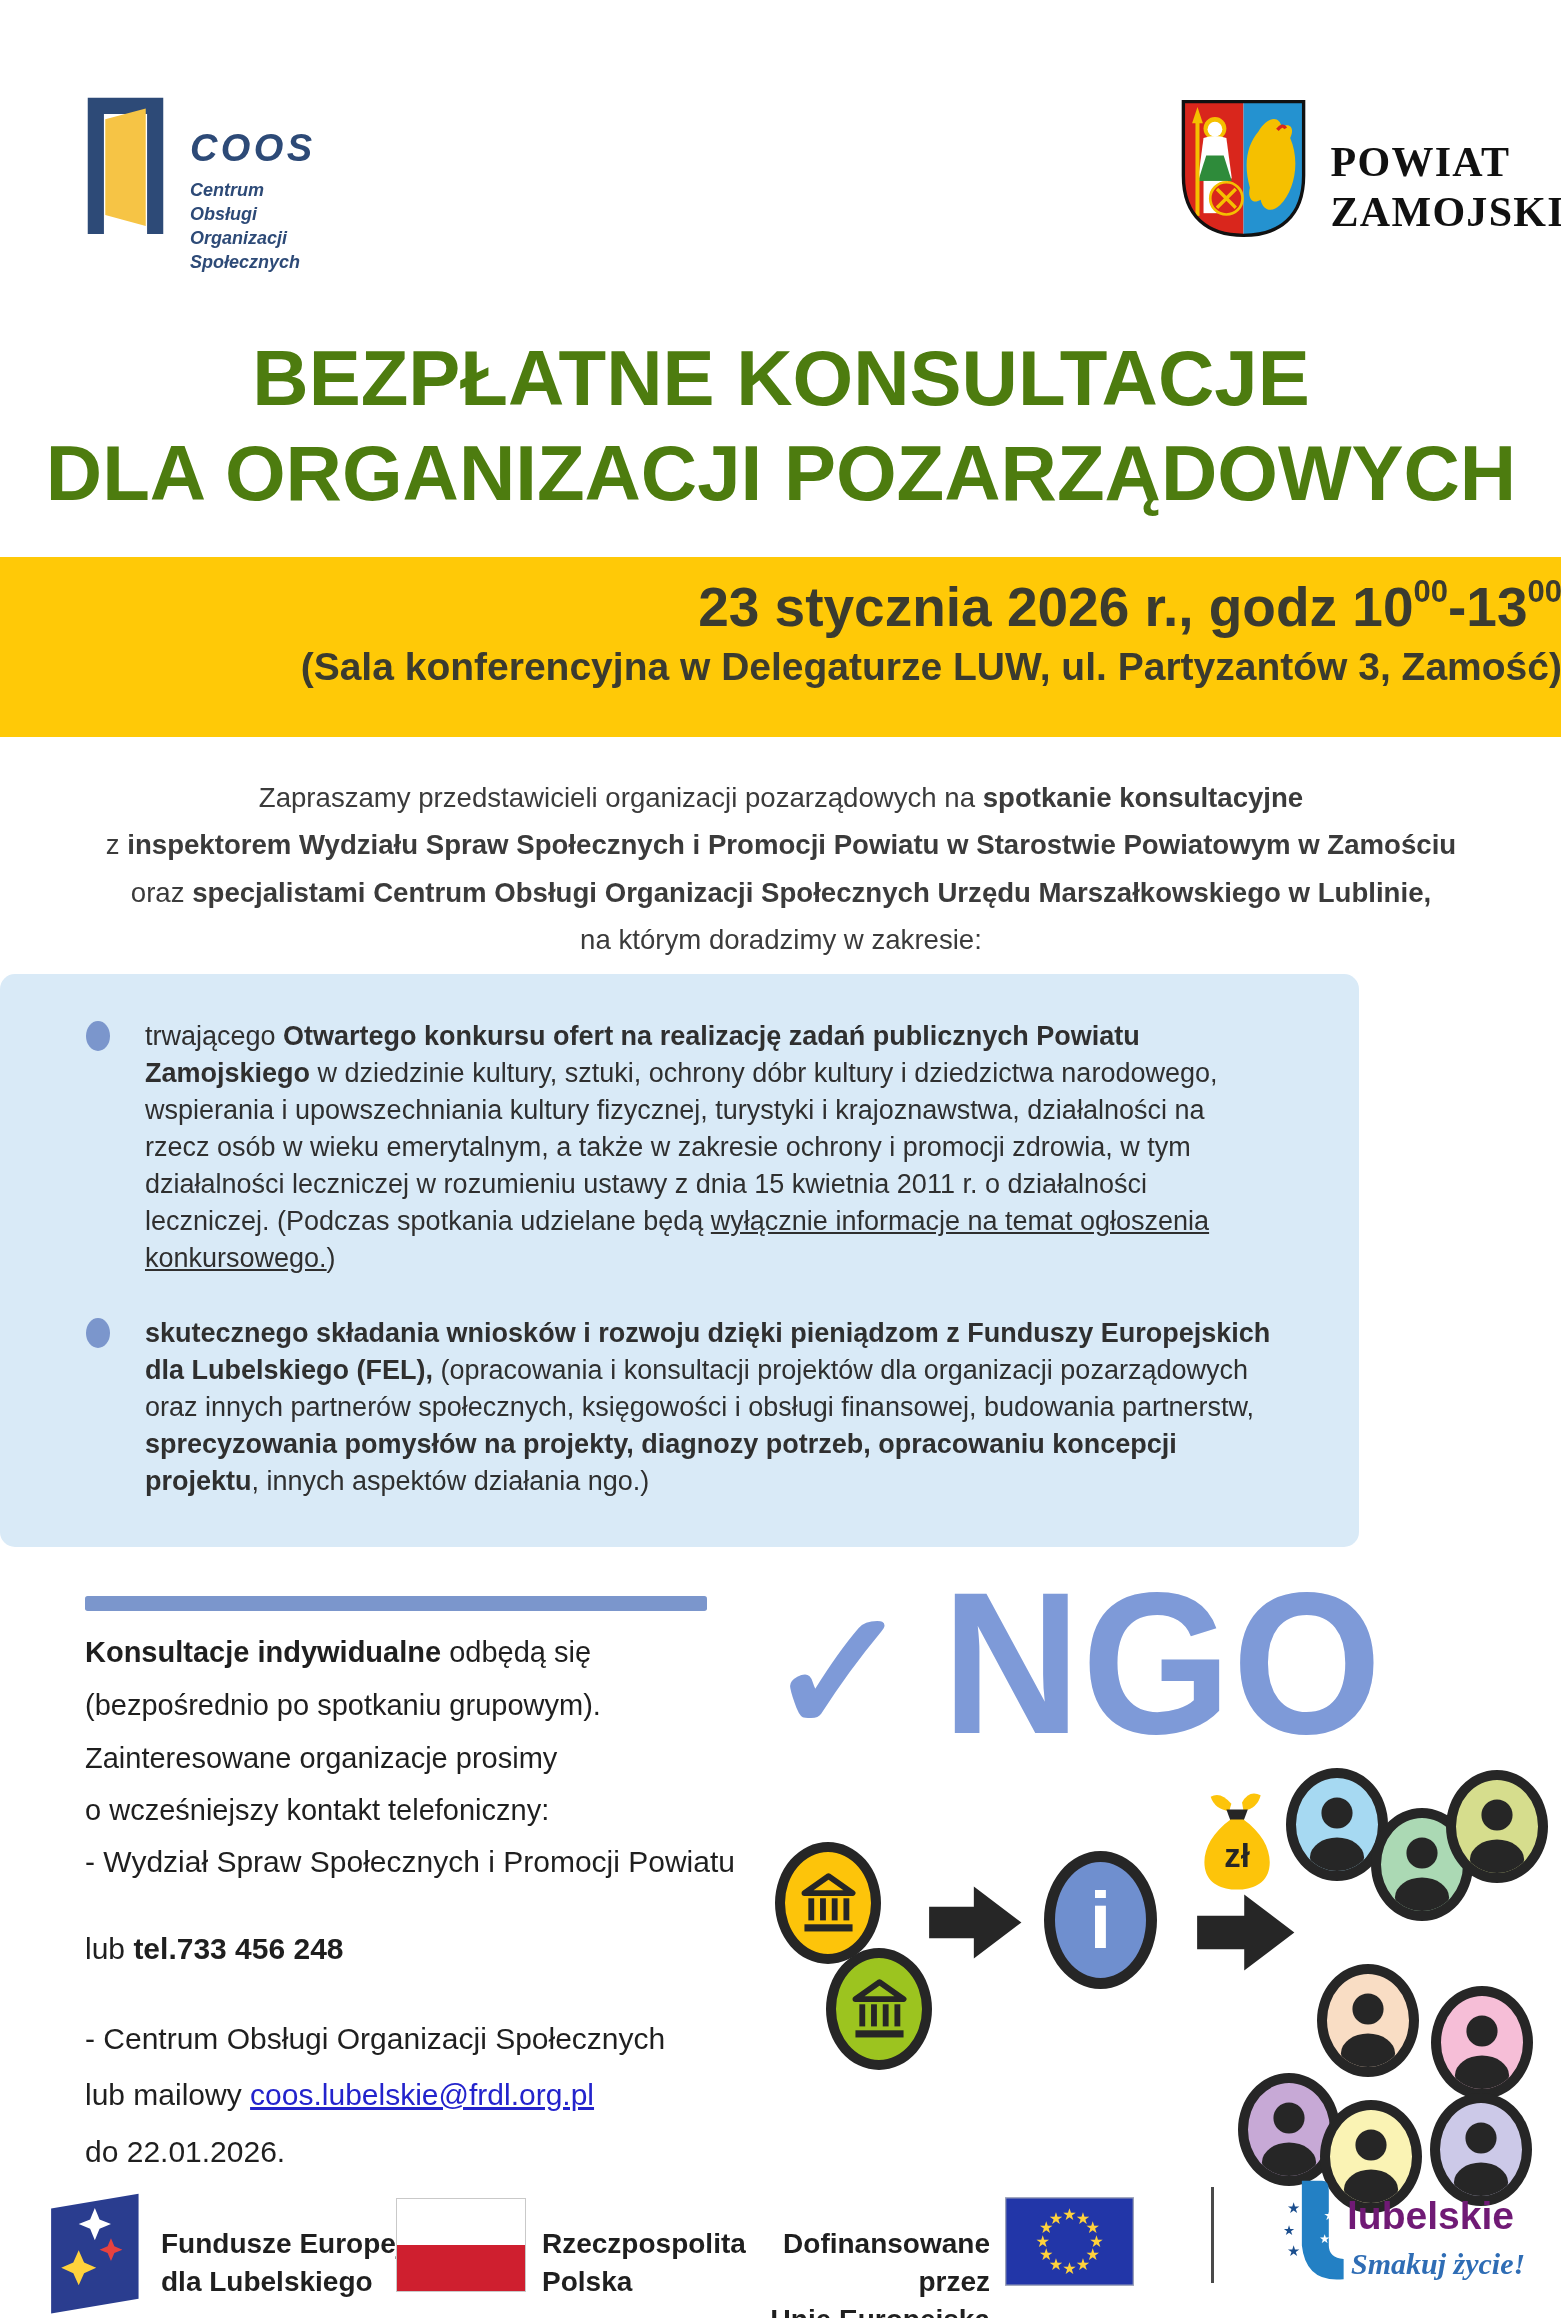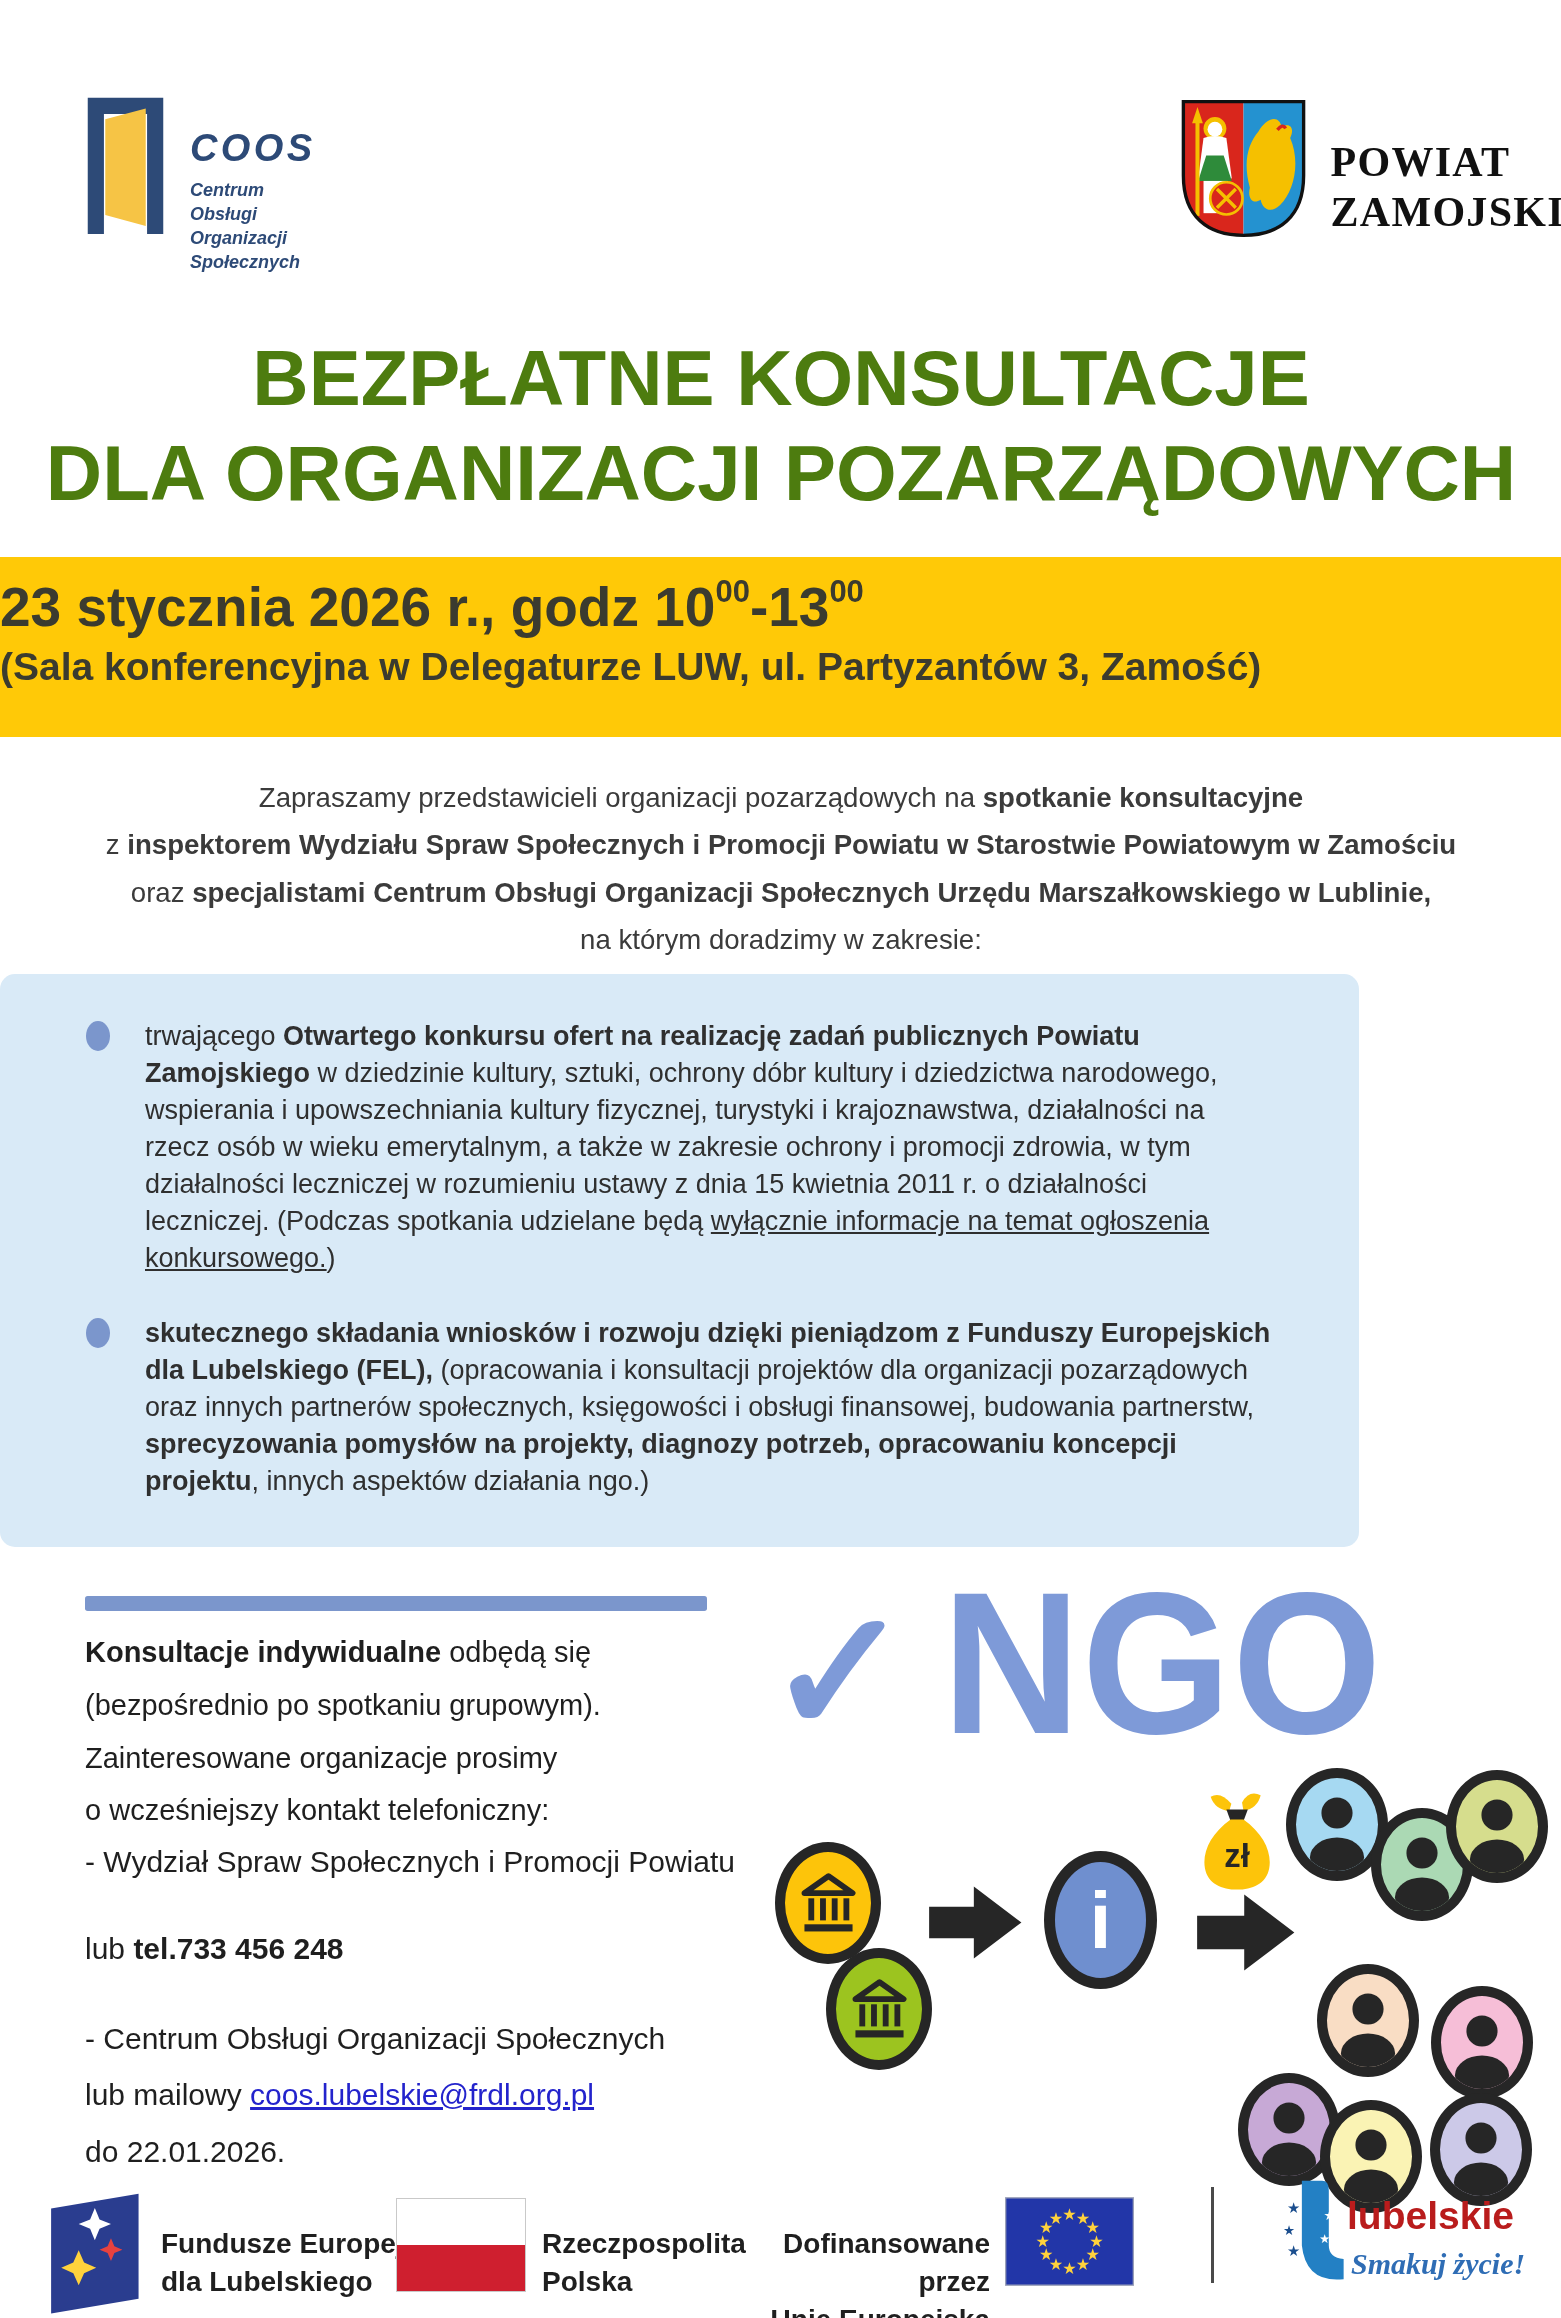--- a/index.html
+++ b/index.html
@@ -18,21 +18,21 @@
   #powiat-logo{left:1178px;top:96px;display:flex;gap:21.5px;align-items:flex-start;}
   .powiat-text{margin-top:42px;font-family:"Liberation Serif",serif;font-weight:bold;
                font-size:42px;line-height:1.18;color:#111;letter-spacing:1.3px;}
 
   
   #page-title{left:0;top:331px;width:100%;text-align:center;
               font-weight:800;font-size:78px;line-height:1.22;color:#4d7c0f;}
 
   
   #date-banner{left:0;top:557px;width:100%;height:180px;background:#ffc907;
-               text-align:left;color:#3b3b2f;box-sizing:border-box;padding-top:17.5px;}
+               text-align:right;color:#3b3b2f;box-sizing:border-box;padding-top:17.5px;}
   .banner-l1{font-size:55px;font-weight:bold;}
   .banner-l1 sup{font-size:31px;position:relative;top:-4px;font-weight:bold;}
   .banner-l2{font-size:39px;font-weight:bold;margin-top:6.7px;}
 
   
   #intro{left:0;top:774px;width:100%;text-align:center;
          font-size:27.6px;line-height:1.72;color:#3b3b3b;}
 
   
   #topics-panel{left:0;top:974px;width:1359px;height:573px;background:#d9eaf7;
@@ -77,21 +77,21 @@
   #fe-flag{left:39px;top:2187px;}
   #fe-text{left:161px;top:2225px;}
   #pl-flag{left:396px;top:2198px;width:130px;height:94px;border:1.3px solid #c9c9c9;box-sizing:border-box;}
   #pl-flag .w{height:50%;background:#ffffff;}
   #pl-flag .r{height:50%;background:#cf1f2f;}
   #pl-text{left:542px;top:2225px;}
   #eu-text{left:740px;top:2225px;width:250px;text-align:right;}
   #eu-flag{left:1005px;top:2197px;}
   #footer-divider{left:1211px;top:2187px;width:3.4px;height:96px;background:#4a4a4a;}
   #lub-mark{left:1283px;top:2178px;}
-  #lub-name{left:1347px;top:2194px;font-size:39px;font-weight:600;color:#b91c1c;}
+  #lub-name{left:1347px;top:2194px;font-size:39px;font-weight:600;color:#701a75;}
   #lub-tag{left:1351px;top:2247px;font-family:"Liberation Serif",serif;font-style:italic;
            font-weight:bold;font-size:30px;color:#2f6db5;}
 </style>
 </head>
 <body>
 
 <div class="abs" id="coos-logo">
   <span>
     <svg width="89" height="147" viewBox="0 0 132 218">
       <path fill="#2d4a77" d="M10 16 H122 V218 H98 V40 H34 V218 H10 Z"></path>

